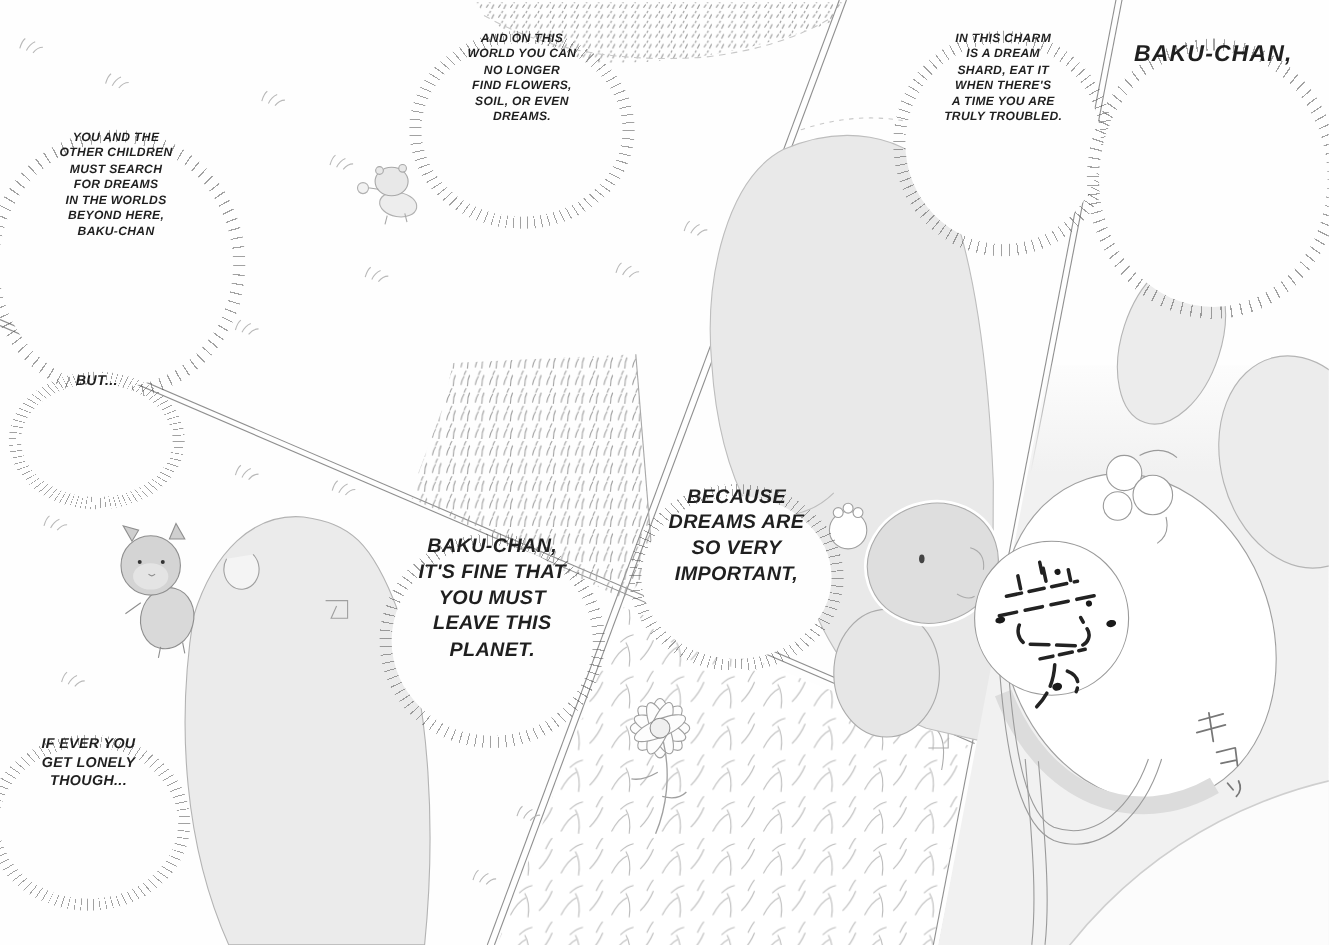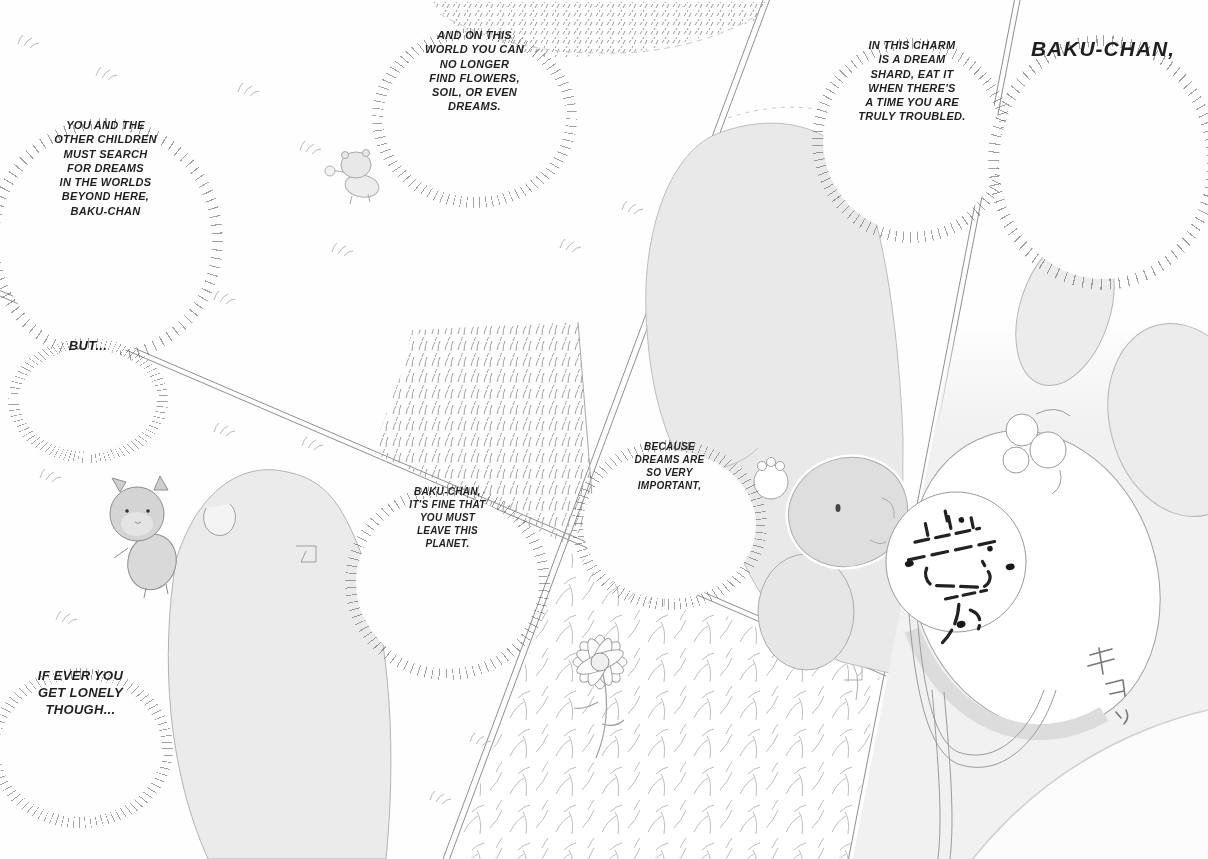--- a/index.html
+++ b/index.html
@@ -16,21 +16,21 @@
   }
   .bubble::before{
     content:"";position:absolute;inset:11px;background:#fefefe;border-radius:50%;
   }
   .bubble span{
     position:relative;white-space:pre-line;
     font-weight:bold;font-style:italic;color:#1f1f1f;
     letter-spacing:.3px;line-height:1.3;
   }
   .t11 span{font-size:11px;}
-  .t12 span{font-size:10px;}
+  .t12 span{font-size:18px;}
   .t13 span{font-size:13px;}
   .t21 span{font-size:21px;letter-spacing:1px;}
 </style>
 </head>
 <body>
 
 <svg id="art" width="1208" height="859" viewBox="0 0 1208 859">
   <defs>
     <pattern id="grass" width="46" height="38" patternUnits="userSpaceOnUse">
       <path d="M4 34 q6 -12 14 -16 M20 36 q2 -14 -3 -22 M30 30 q8 -8 12 -18 M12 14 q6 -6 12 -7 M36 12 q4 -8 6 -10" stroke="#bcbcbc" fill="none" stroke-width="1"></path>
@@ -210,21 +210,21 @@
 NO LONGER
 FIND FLOWERS,
 SOIL, OR EVEN
 DREAMS.</span>
 </div>
 
 <div class="bubble t13" style="left:8px;top:338px;width:160px;height:125px;">
   <span>BUT...</span>
 </div>
 
-<div class="bubble t11" style="left:812px;top:38px;width:200px;height:205px;">
+<div class="bubble t11" style="left:812px;top:28px;width:200px;height:205px;">
   <span>IN THIS CHARM
 IS A DREAM
 SHARD, EAT IT
 WHEN THERE'S
 A TIME YOU ARE
 TRULY TROUBLED.</span>
 </div>
 
 <div class="bubble t21" style="left:988px;top:35px;width:230px;height:255px;">
   <span>BAKU-CHAN,</span>

